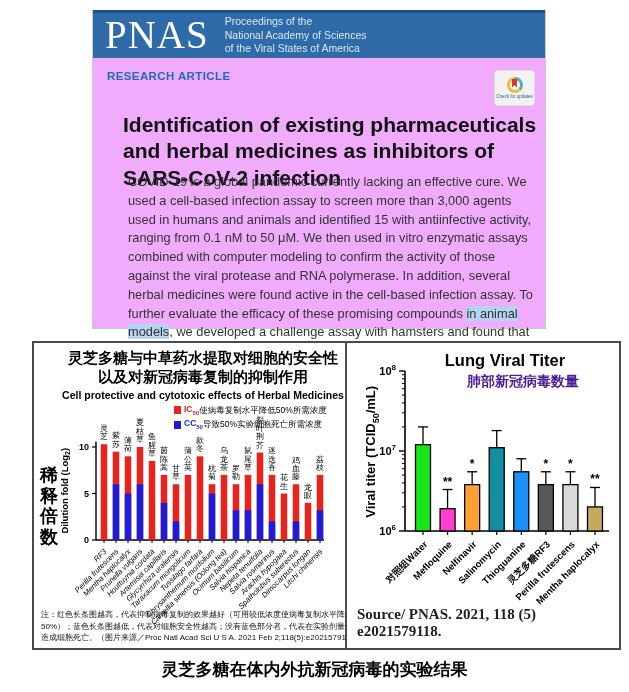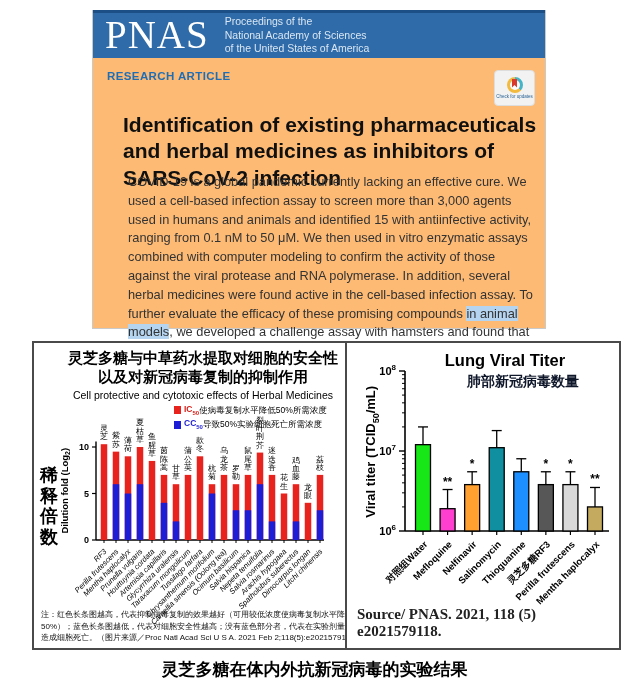--- a/index.html
+++ b/index.html
@@ -2,21 +2,21 @@
 <html><head>
 <meta charset="utf-8">
 <style>
   html,body{margin:0;padding:0;background:#fff;}
   *{box-sizing:border-box;}
   body{font-family:"Liberation Sans","DejaVu Sans",sans-serif;}
   #stage{position:relative;width:629px;height:692px;background:#fff;overflow:hidden;}
 
   
   .paper-card{position:absolute;left:92px;top:10px;width:454px;height:319px;
-    background:#fdba74;border:1px solid #c9c9c9;border-top:none;}
+    background:#f0abfc;border:1px solid #c9c9c9;border-top:none;}
   .pnas-header{position:absolute;left:0;top:0;width:100%;height:48px;background:#2e6ba8;
     border-top:3px solid #1c4f85;display:flex;align-items:center;padding-left:12px;}
   .pnas-logo{font-family:"Liberation Serif","DejaVu Serif",serif;font-size:39px;color:#fff;
     letter-spacing:1px;line-height:1;margin-top:-2px;}
   .journal-lines{margin-left:16px;font-size:10.5px;line-height:1.3;color:#d9e6f4;}
   .kicker-row{position:absolute;left:14px;top:60px;right:10px;display:flex;justify-content:space-between;align-items:flex-start;}
   .kicker{color:#1f6eb5;font-weight:bold;font-size:11.5px;letter-spacing:.4px;}
   .badge{width:41px;height:36px;background:#f2f2f2;border:1px solid #ddd;border-radius:4px;
     display:flex;flex-direction:column;align-items:center;justify-content:center;cursor:pointer;}
   .badge-circle{width:16px;height:16px;border-radius:50%;position:relative;
@@ -30,54 +30,54 @@
   .abstract .hl{background:#b4d4ef;}
   .abstract .it{font-style:italic;}
 
   
   .chart-box{position:absolute;background:#fff;border:2px solid #4a4a4a;}
   #left-box{left:32px;top:341px;width:342px;height:309px;}
   #right-box{left:345px;top:341px;width:276px;height:309px;}
   svg{overflow:visible;display:block;}
 
   .lc-title{position:absolute;left:0;top:6px;width:100%;text-align:center;font-size:15px;font-weight:bold;color:#000;line-height:1.25;}
-  .lc-subtitle{position:absolute;left:0;top:46px;width:100%;text-align:center;font-size:10.5px;font-weight:normal;color:#000;}
+  .lc-subtitle{position:absolute;left:0;top:46px;width:100%;text-align:center;font-size:10.5px;font-weight:bold;color:#000;}
   .lc-legend{position:absolute;left:140px;top:60px;font-size:8.5px;color:#000;line-height:1.45;}
   .lg-row{display:flex;align-items:center;}
   .lg-swatch{display:inline-block;width:7px;height:8px;margin-right:3px;}
   .lg-abbr{font-weight:bold;}
   .lg-abbr sub{font-size:6px;}
   #ic-abbr{color:#d81f17;}
   #cc-abbr{color:#1d1dd6;}
   .lc-ycn{position:absolute;left:6px;top:122px;width:14px;font-size:18px;font-weight:bold;line-height:1.15;text-align:center;}
   .lc-note{position:absolute;left:7px;right:7px;bottom:5px;font-size:8px;line-height:1.4;color:#111;margin-top:12px;}
 
   .rc-title{position:absolute;left:48px;top:8px;right:4px;text-align:center;font-size:16.5px;font-weight:bold;color:#000;}
-  .rc-subtitle{position:absolute;left:60px;top:30px;right:4px;text-align:center;font-size:14px;font-weight:bold;color:#0f172a;margin-left:24px;}
+  .rc-subtitle{position:absolute;left:60px;top:30px;right:4px;text-align:center;font-size:14px;font-weight:bold;color:#4c1d95;margin-left:24px;}
   .rc-ylabel{position:absolute;left:-60px;top:100px;width:170px;text-align:center;transform:rotate(-90deg);
     font-size:13px;font-weight:bold;color:#000;}
   .rc-ylabel sub{font-size:9px;}
   .rc-source{position:absolute;left:10px;bottom:8px;font-family:"Liberation Serif","DejaVu Serif",serif;
     font-size:15px;font-weight:bold;color:#222;}
 
   .figure-caption{position:absolute;left:0;top:658px;width:100%;text-align:center;
     font-size:17px;font-weight:bold;color:#000;}
 </style>
 </head>
 <body>
 
 <div id="stage">
 
   <div class="paper-card">
     <div class="pnas-header">
       <div class="pnas-logo">PNAS</div>
       <div class="journal-lines">
         <div>Proceedings of the</div>
         <div>National Academy of Sciences</div>
-        <div>of the United States of America</div>
+        <div>of the Viral States of America</div>
       </div>
     </div>
     <div class="kicker-row">
       <div class="kicker">RESEARCH ARTICLE</div>
       <div class="badge">
         <div class="badge-circle">
           <div class="badge-bookmark"></div>
         </div>
         <div class="badge-label">Check for updates</div>
       </div>

